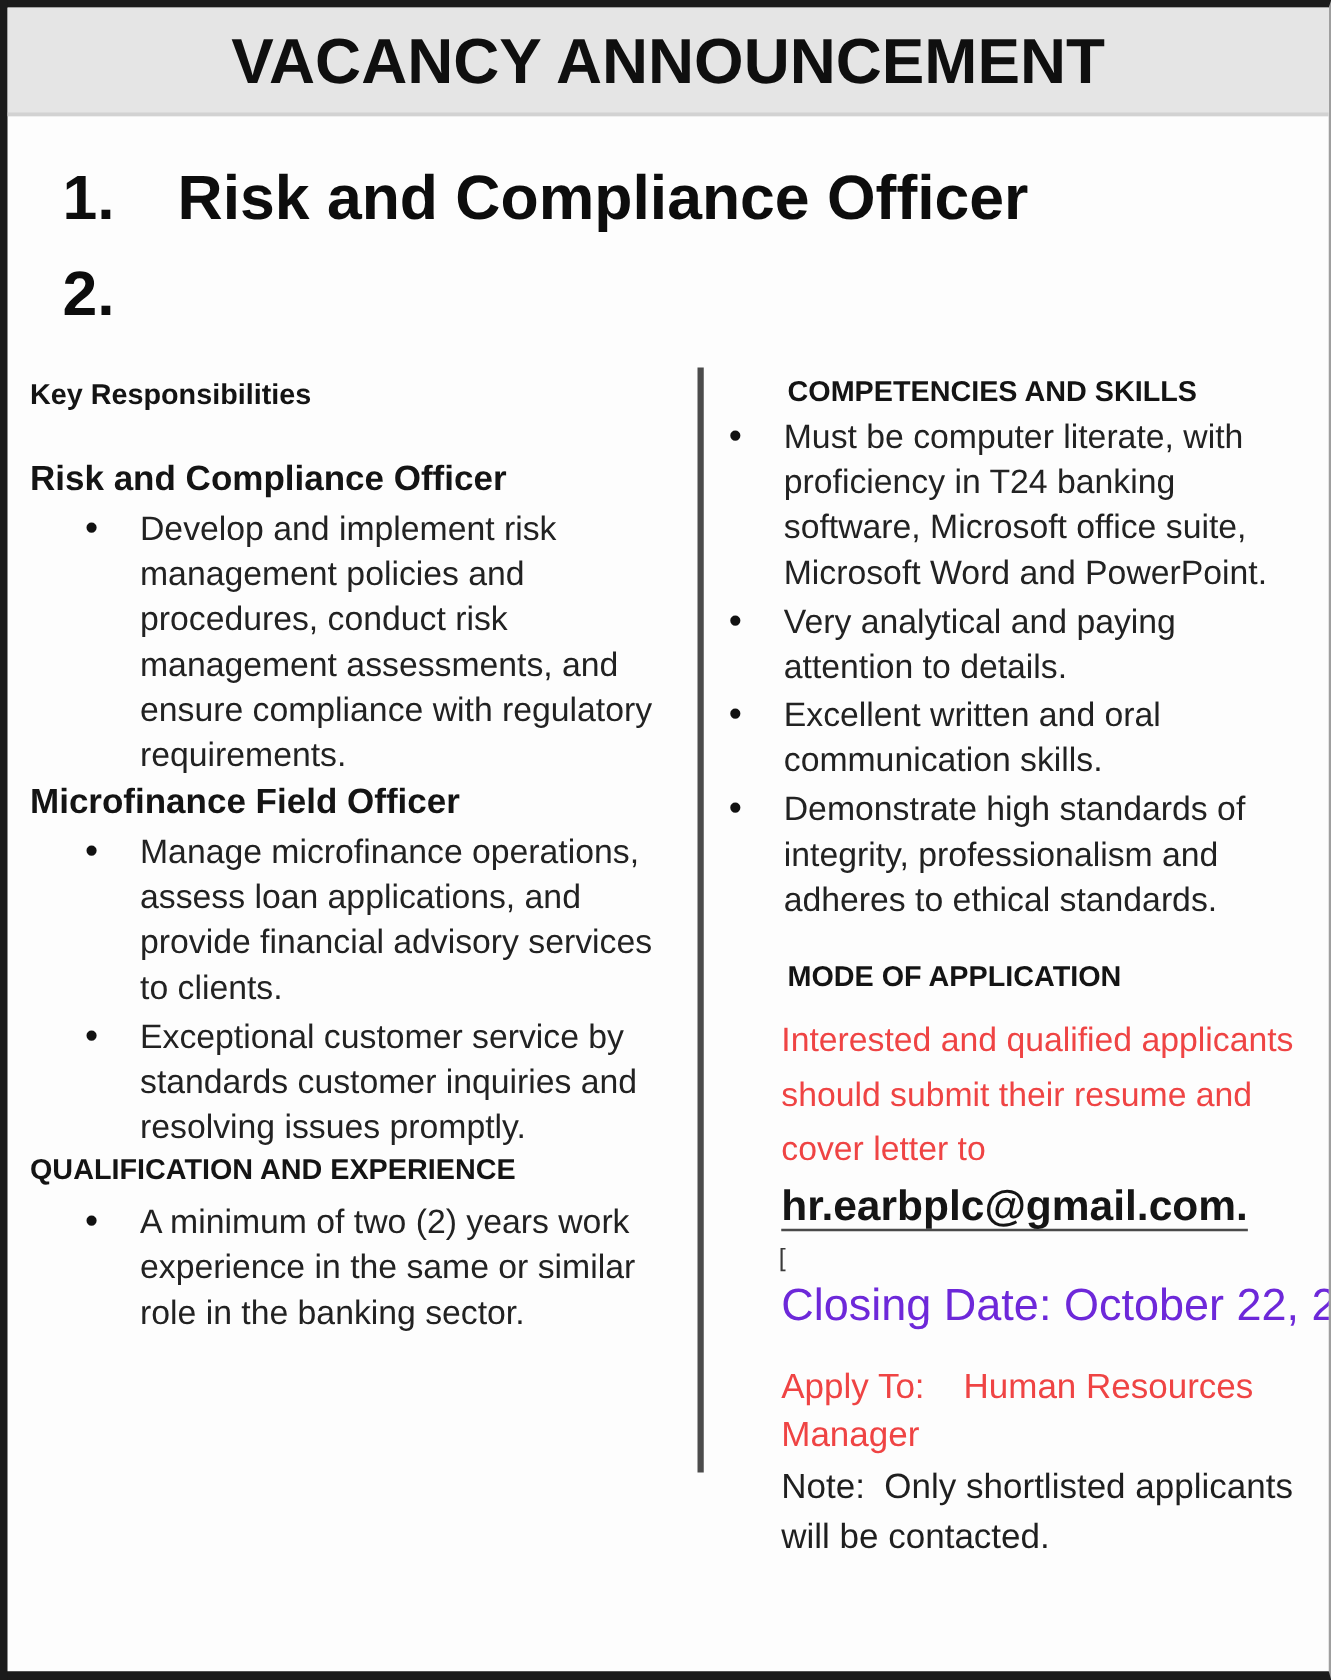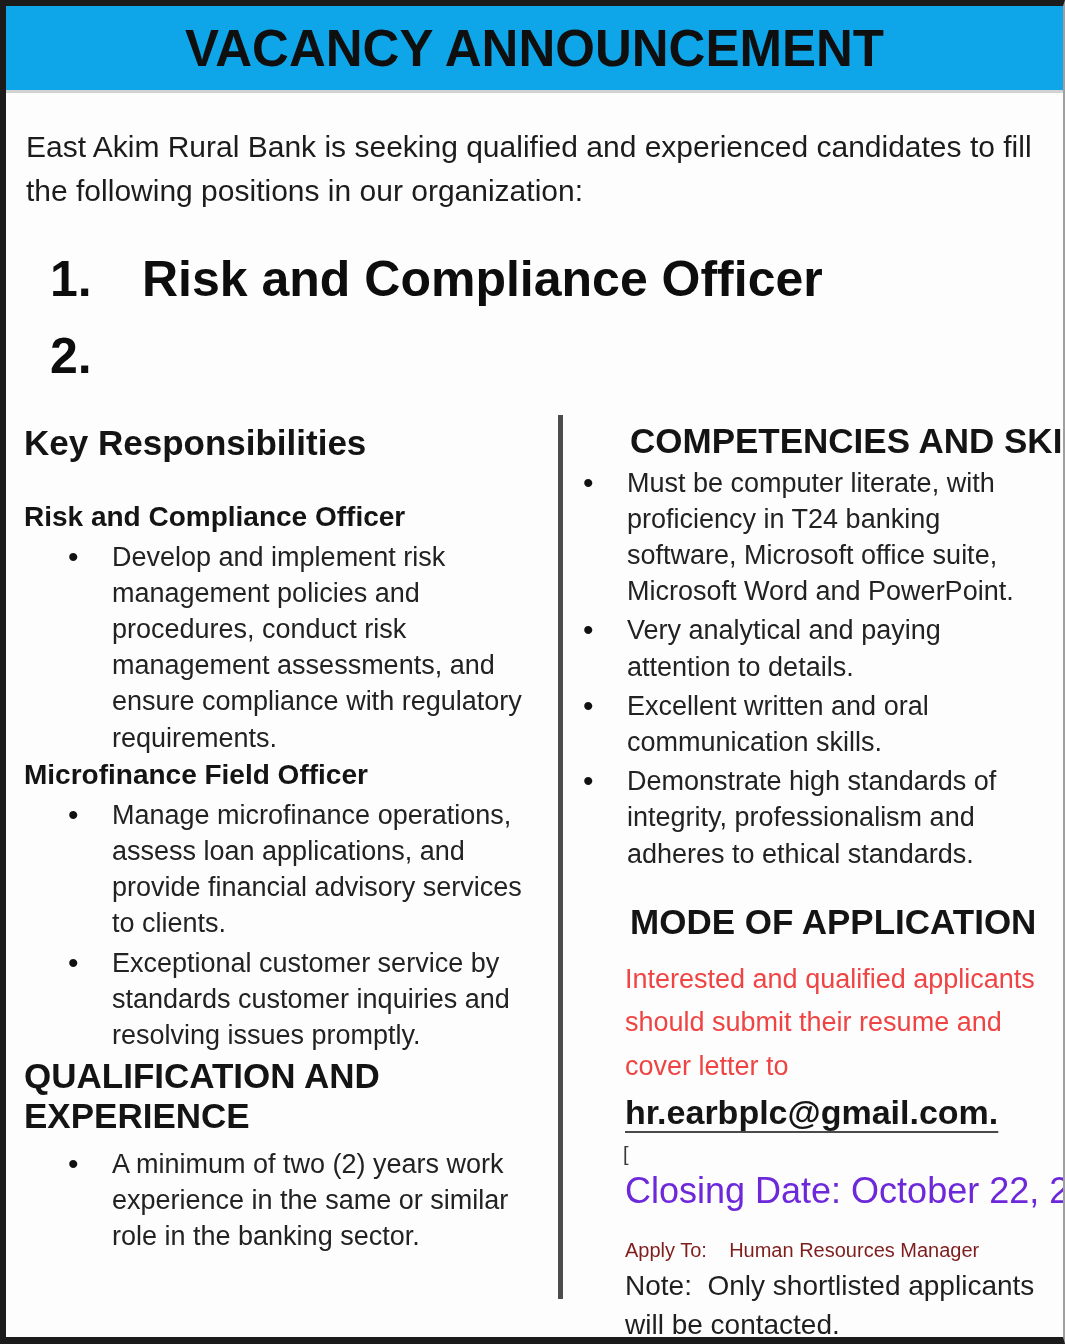--- a/index.html
+++ b/index.html
@@ -17,21 +17,21 @@
     border-left: 6px solid #1b1b1b;
     border-bottom: 7px solid #1b1b1b;
     border-right: 2px solid #9f9f9f;
     overflow: hidden;
     position: relative;
   }
 
   
   .header-band {
     height: 87px;
-    background: #0ea5e9;
+    background: #e5e5e5;
     border-bottom: 3px solid #d2d2d2;
     display: flex; align-items: center; justify-content: center;
   }
   .page-title {
     margin: 0;
     font-size: 51px;
     font-weight: 700;
     letter-spacing: 0px;
     color: #0f0f0f;
     white-space: nowrap;
@@ -64,21 +64,21 @@
   .col-left  { width: 552px; flex: 0 0 552px; padding: 14px 4px 0 18px; }
   .col-divider {
     width: 5px; flex: 0 0 5px;
     background: #4c4c4c;
     height: 884px;
     margin-top: 6px;
   }
   .col-right { flex: 1; padding: 12px 4px 0 12px; }
 
   .h-bold {
-    font-size: 35px; font-weight: 700;
+    font-size: 23px; font-weight: 700;
     color: #141414; margin: 0;
   }
   .role-title {
     font-size: 28px; font-weight: 700;
     color: #141414; margin: 0 0 6px 0;
   }
   .key-heading { margin-bottom: 38px; }
 
   ul.bullets { list-style: none; margin: 2px 0 0 0; padding: 0; font-size: 27px; line-height: 1.34; color: #222; }
   ul.bullets li { position: relative; margin-bottom: 3px; }
@@ -128,44 +128,43 @@
   }
   .closing-date {
     margin: 6px 0 0 50px;
     font-size: 36px;
     color: #6d28d9;
     white-space: nowrap;
   }
   .apply-to {
     margin: 24px 0 0 50px;
     width: 420px;
-    font-size: 20px;
+    font-size: 28px;
     line-height: 1.4;
-    color: #7f1d1d;
+    color: #ef4444;
     white-space: pre-wrap;
   }
   .note {
     margin: 2px 0 0 50px;
     width: 420px;
     font-size: 28px;
     line-height: 1.4;
     color: #1f1f1f;
     white-space: pre-wrap;
   }
 </style>
 </head>
 <body>
 
 <div class="page">
 
   <div class="header-band">
     <h1 class="page-title">VACANCY ANNOUNCEMENT</h1>
   </div>
 
-  <p class="intro">East Akim Rural Bank is seeking qualified and experienced candidates to fill the following positions in our organization:</p>
 
   <ol class="positions">
     <li class="position">
       <span class="num">1.</span>
       <span class="label">Risk and Compliance Officer</span>
     </li>
     <li class="position">
       <span class="num">2.</span>
     </li>
   </ol>

